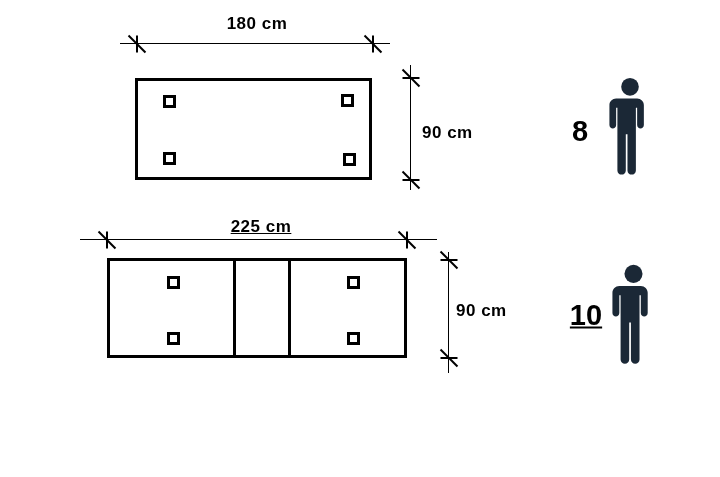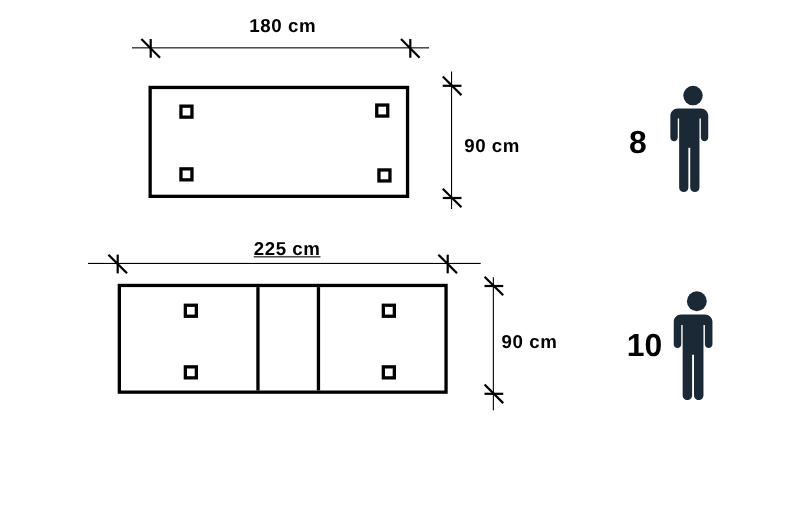--- a/index.html
+++ b/index.html
@@ -117,21 +117,21 @@
   <div class="tick" style="left:448.5px;top:260px;">
     <span class="bar perp-h"></span>
     <span class="bar slash"></span>
   </div>
   <div class="tick" style="left:448.5px;top:358px;">
     <span class="bar perp-h"></span>
     <span class="bar slash"></span>
   </div>
   <div class="dim-label side" style="left:456px;top:311px;">90 cm</div>
 
-  <div class="capacity" style="left:586px;top:315px;">10</div>
+  <div class="capacity" style="left:586px;top:315px;text-decoration:underline;">10</div>
   <div class="person" style="left:612px;top:263px;width:43px;height:106px;">
     <svg viewBox="0 0 100 240" xmlns="http://www.w3.org/2000/svg">
       <circle cx="50" cy="22" r="21"></circle>
       <path d="M33,50 h34 c9,0 16,7 16,16 v47 c0,5 -4,8 -8,8 c-4,0 -8,-3 -8,-8 v-41 h-3 v149 c0,6 -4.5,10 -10,10 c-5.5,0 -10,-4 -10,-10 v-86 h-4 v86 c0,6 -4.5,10 -10,10 c-5.5,0 -10,-4 -10,-10 v-149 h-3 v41 c0,5 -4,8 -8,8 c-4,0 -8,-3 -8,-8 v-47 c0,-9 7,-16 16,-16 z"></path>
     </svg>
   </div>
 
 </div>
 
 </body></html>

